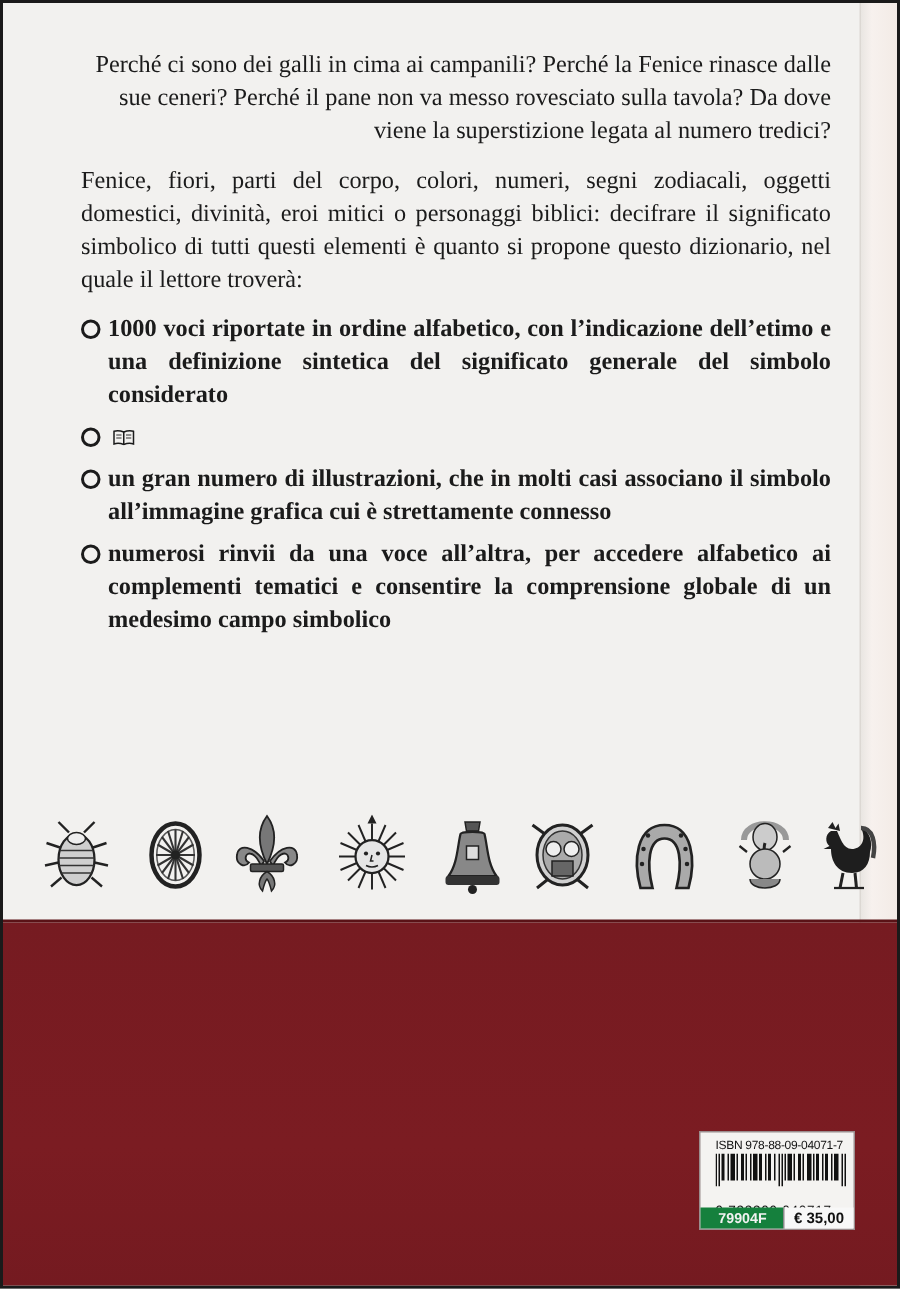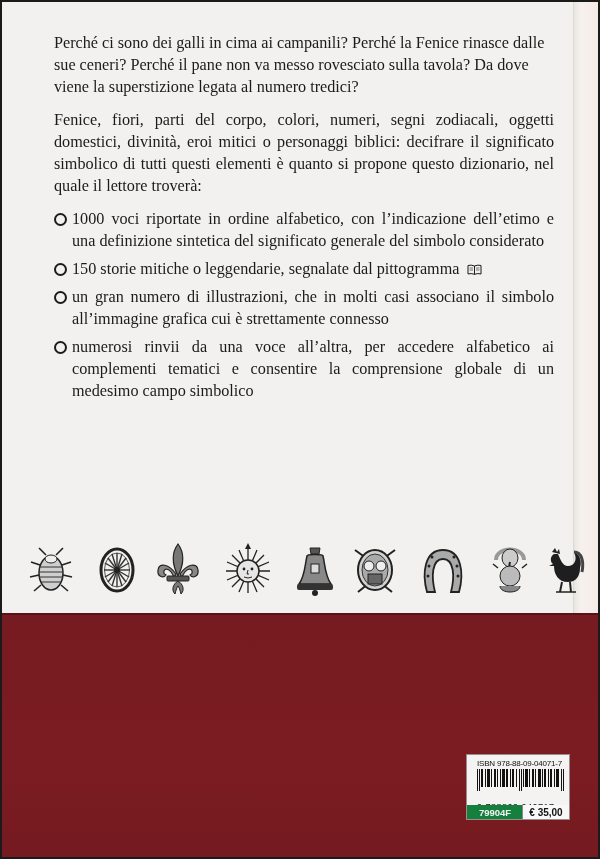--- a/index.html
+++ b/index.html
@@ -18,32 +18,32 @@
     }
     .spine-strip {
       position: absolute; right: 0; top: 0; width: 24px; height: 100%;
       background: linear-gradient(to right, #e9e6e2 0, #f7f1ee 30%, #f3ebe6 100%);
       border-left: 1px solid #dcd8d3;
     }
     .text-area {
       position: absolute; left: 52px; top: 30px; width: 500px;
       color: #1b1b1b; font-size: 16.2px; line-height: 22px;
     }
-    .para { margin: 0 0 11px 0; text-align: left; }
+    .para { margin: 0 0 11px 0; text-align: right; }
     .para.justify { text-align: justify; }
     ul.features { list-style: none; margin: 0; padding: 0; }
     ul.features li {
       position: relative; padding-left: 18px; margin: 0 0 6px 0;
     }
     ul.features li .bullet {
       position: absolute; left: 0; top: 5px;
       width: 9px; height: 9px; border: 2px solid #1b1b1b; border-radius: 50%;
       box-sizing: content-box;
     }
-    ul.features li .txt { display: block; text-align: justify; }
+    ul.features li .txt { display: block; text-align: justify; font-weight: bold; }
     .book-glyph {
       display: inline-block; width: 15px; height: 11px; margin-left: 3px;
       vertical-align: -1px; position: relative;
     }
     .icons-row {
       position: absolute; left: 0; top: 540px; width: 576px; height: 66px;
     }
     .sym {
       position: absolute; top: 0; width: 46px; height: 56px;
       display: flex; align-items: center; justify-content: center;
@@ -93,21 +93,20 @@
     <p class="para justify">Fenice, fiori, parti del corpo, colori, numeri, segni zodiacali, oggetti domestici, divinità, eroi mitici o personaggi biblici: decifrare il significato simbolico di tutti questi elementi è quanto si propone questo dizionario, nel quale il lettore troverà:</p>
 
     <ul class="features">
       <li>
         <span class="bullet"></span>
         <span class="txt">1000 voci riportate in ordine alfabetico, con l’indicazione dell’etimo e una definizione sintetica del significato generale del simbolo considerato</span>
       </li>
       <li>
         <span class="bullet"></span>
         <span class="txt">
-          <span>150 storie mitiche o leggendarie, segnalate dal pittogramma</span>
           <span class="book-glyph">
             <svg width="15" height="11" viewBox="0 0 15 11">
               <path d="M1 1.5 Q4 0.5 7.5 2 Q11 0.5 14 1.5 L14 10 Q11 9 7.5 10.3 Q4 9 1 10 Z" fill="none" stroke="#1b1b1b" stroke-width="1"></path>
               <line x1="7.5" y1="2" x2="7.5" y2="10.3" stroke="#1b1b1b" stroke-width="1"></line>
               <line x1="2.5" y1="4" x2="6" y2="4" stroke="#1b1b1b" stroke-width="0.6"></line>
               <line x1="2.5" y1="6" x2="6" y2="6" stroke="#1b1b1b" stroke-width="0.6"></line>
               <line x1="9" y1="4" x2="12.5" y2="4" stroke="#1b1b1b" stroke-width="0.6"></line>
               <line x1="9" y1="6" x2="12.5" y2="6" stroke="#1b1b1b" stroke-width="0.6"></line>
             </svg>
           </span>

